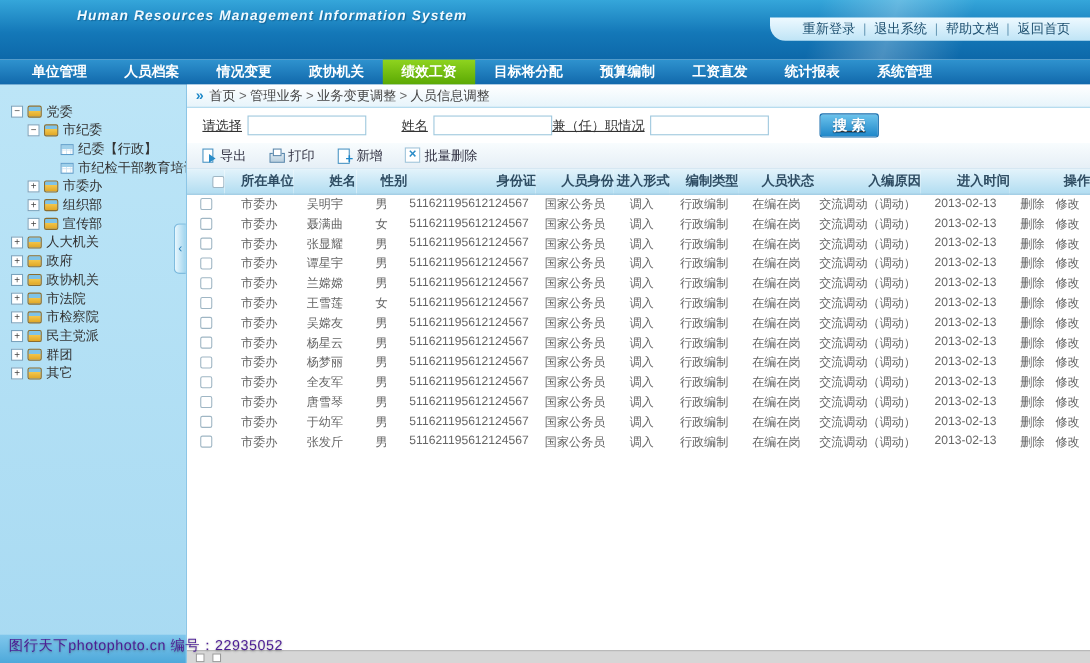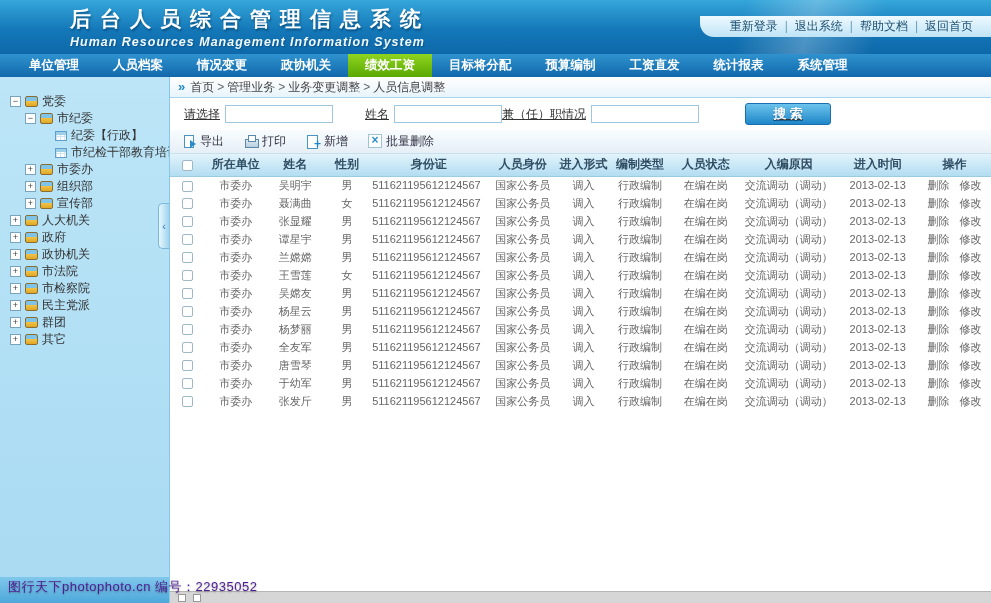--- a/index.html
+++ b/index.html
@@ -45,58 +45,57 @@
 
   .breadcrumb { height:21px; background:linear-gradient(180deg,#ffffff,#e7f4fb); border-bottom:1px solid #a5d4ec; line-height:20px; font-size:12px; color:#444; padding-left:8px; }
   .bc-arrow { color:#1e88c8; font-weight:bold; font-size:13px; margin-right:5px; }
   .bc-item { cursor:pointer; }
   .bc-sep { color:#666; padding:0 3px; }
 
   .filter-bar { height:32px; display:flex; align-items:center; font-size:12px; color:#333; padding-left:14px;text-decoration:underline; }
   .filter-bar label { margin-right:5px; white-space:nowrap; }
   .filter-bar input { width:108px; height:18px; border:1px solid #9fc8de; font-size:11px; padding:0 3px; }
   .gap1 { margin-left:32px; } .gap2 { }
-  .search-btn { margin-left:46px; width:86px; height:22px; border:1px solid #1a6fae; border-radius:3px; color:#fff; font-size:13px; font-weight:bold;
+  .search-btn { margin-left:46px; width:54px; height:22px; border:1px solid #1a6fae; border-radius:3px; color:#fff; font-size:13px; font-weight:bold;
       background:linear-gradient(180deg,#6cc3ec 0%,#1f87c9 100%); cursor:pointer; text-shadow:0 1px 1px rgba(0,50,90,.5); white-space:nowrap; }
 
   .toolbar { height:24px; display:flex; align-items:center; gap:20px; padding-left:12px; font-size:12px; color:#334;
       background:linear-gradient(180deg,#f8fcfe,#e6eff6); border-bottom:1px solid #c8dfee; }
   .tb-item { display:flex; align-items:center; cursor:pointer; }
   .tb-icon { position:relative; width:14px; height:13px; margin-right:4px; display:inline-block; }
   .export-icon::before { content:""; position:absolute; left:2px; top:0; width:8px; height:11px; border:1px solid #4a94c4; background:#fff; }
   .export-icon::after { content:""; position:absolute; right:0; bottom:0; border-left:6px solid #2a8cc8; border-top:4px solid rgba(0,0,0,0); border-bottom:4px solid rgba(0,0,0,0); }
   .print-icon::before { content:""; position:absolute; left:1px; top:4px; width:12px; height:7px; border:1px solid #5a88ac; background:linear-gradient(#dce9f2,#b8cedd); }
   .print-icon::after { content:""; position:absolute; left:4px; top:0; width:6px; height:5px; border:1px solid #5a88ac; background:#fff; }
   .add-icon::before { content:""; position:absolute; left:1px; top:0; width:9px; height:12px; border:1px solid #4a94c4; background:#fff; }
   .add-icon::after { content:"+"; position:absolute; right:-1px; bottom:-3px; color:#1f87c9; font-weight:bold; font-size:12px; }
   .batch-delete-icon::before { content:"×"; position:absolute; left:0; top:-1px; width:12px; height:12px; border:1px solid #9fc4da; background:#fff; color:#2a8cc8; font-weight:bold; font-size:12px; line-height:11px; text-align:center; }
 
   table.grid { width:100%; border-collapse:collapse; table-layout:fixed; }
   .grid thead th { height:22px; background:linear-gradient(180deg,#e2f3fb 0%,#b2ddf1 100%); border-bottom:1px solid #9ccbe4;
-      font-size:12px; font-weight:bold; color:#2f4d63; text-align:center; white-space:nowrap; overflow:hidden; }
+      font-size:12px; font-weight:bold; color:#2f4d63; text-align:right; white-space:nowrap; overflow:hidden; }
   .grid tbody td { height:18px; font-size:11px; color:#666; text-align:center; white-space:nowrap; overflow:hidden; }
   .grid .col-id { text-align:left; padding-left:2px; }
   .cb { display:inline-block; width:11px; height:11px; border:1px solid #9fb6c4; border-radius:2px; background:#fff; vertical-align:middle; cursor:pointer; }
   .row-action { cursor:pointer; padding:0 5px; }
 
   .filler { flex:1; background:#fff; }
   .pagination-bar { height:12px; background:#d6d6d6; border-top:1px solid #b5b5b5; display:flex; align-items:center; gap:7px; padding-left:8px; }
   .pg-box { width:8px; height:8px; background:#fff; border:1px solid #999; }
 
   .watermark { position:absolute; left:8px; bottom:7px; font-size:13px; color:#4c1d95; letter-spacing:.5px;
       text-shadow:0 1px 2px rgba(60,60,60,.45); pointer-events:none; }
 </style>
 </head>
 <body>
 
 <div class="page">
 
   <header class="app-header">
     <div class="title-block">
-      <h1 class="app-title">后台人员综合管理信息系统</h1>
       <div class="app-subtitle">Human Resources Management Information System</div>
     </div>
     <div class="quick-links" id="quickLinks"><span class="ql-link">重新登录</span><span class="ql-sep">|</span><span class="ql-link">退出系统</span><span class="ql-sep">|</span><span class="ql-link">帮助文档</span><span class="ql-sep">|</span><span class="ql-link">返回首页</span></div>
   </header>
 
   <nav class="main-nav" id="mainNav">
       <span class="nav-item">单位管理</span>
       <span class="nav-item">人员档案</span>
       <span class="nav-item">情况变更</span>
       <span class="nav-item">政协机关</span>

